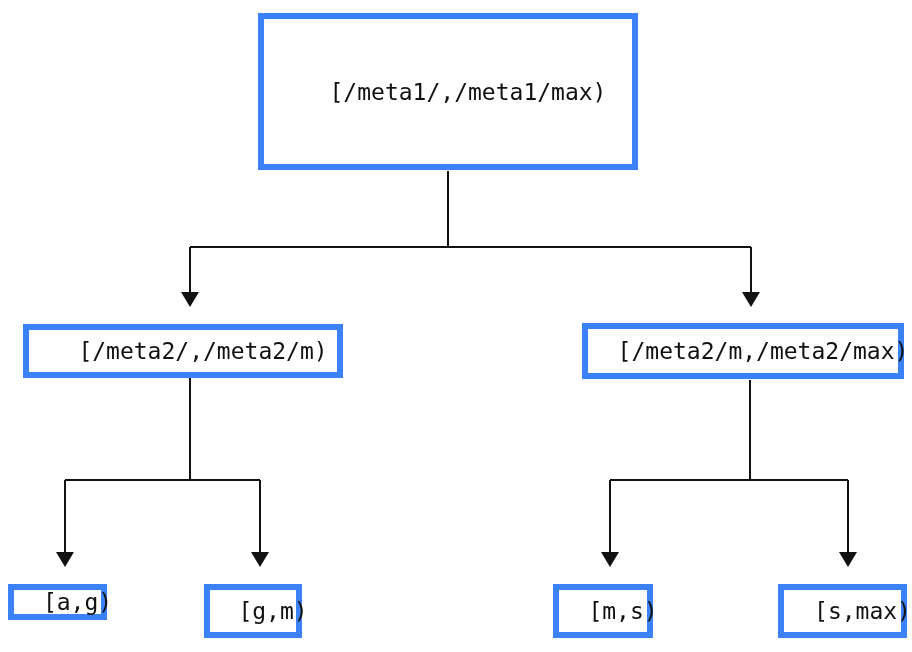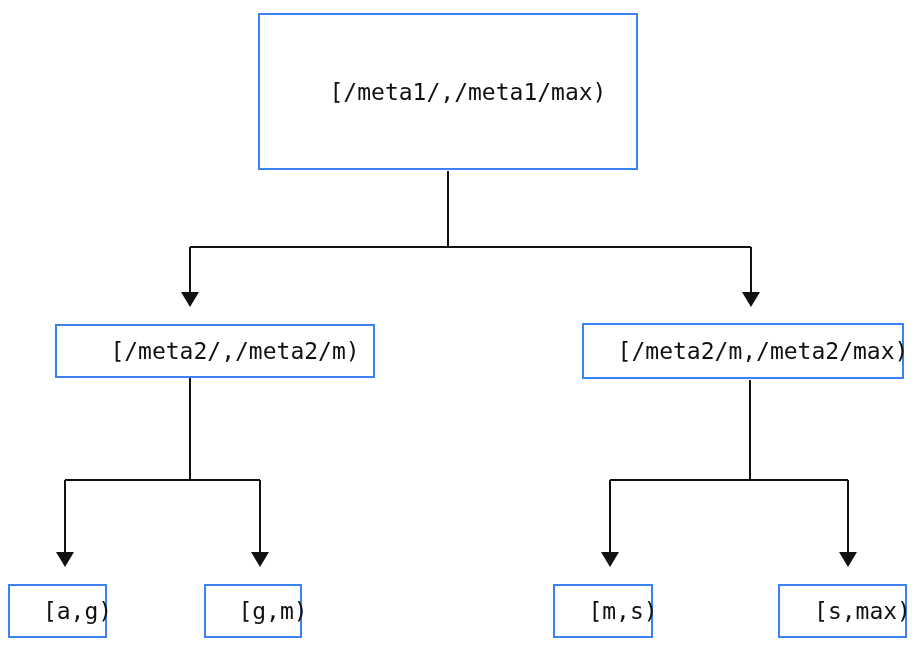--- a/index.html
+++ b/index.html
@@ -21,34 +21,34 @@
     stroke-width: 2;
     fill: none;
   }
   .edges polygon {
     fill: #111111;
     stroke: none;
   }
   .node {
     position: absolute;
     box-sizing: border-box;
-    border: 2px solid #3b82f6;
+    border: 6px solid #3b82f6;
     background: #ffffff;
     display: flex;
     align-items: center;
     justify-content: center;
     color: #111111;
     font-size: 23px;
     white-space: nowrap;
     padding-left: 40px;
   }
   .node-root  { left: 258px; top: 13px;  width: 380px; height: 157px; }
-  .node-left  { left: 23px;  top: 324px; width: 320px; height: 54px; margin-left: 32px; }
+  .node-left  { left: 23px;  top: 324px; width: 320px; height: 54px; }
   .node-right { left: 582px; top: 323px; width: 322px; height: 56px; text-align: right; }
-  .node-leaf1 { left: 8px;   top: 584px; width: 99px;  height: 54px; }
+  .node-leaf1 { left: 8px;   top: 584px; width: 99px;  height: 36px; }
   .node-leaf2 { left: 204px; top: 584px; width: 98px;  height: 54px; }
   .node-leaf3 { left: 553px; top: 584px; width: 100px; height: 54px; }
   .node-leaf4 { left: 778px; top: 584px; width: 129px; height: 54px; text-align: center; }
 </style>
 </head>
 <body>
 
 <div class="canvas">
 
   <svg class="edges" viewBox="0 0 912 652" xmlns="http://www.w3.org/2000/svg">

